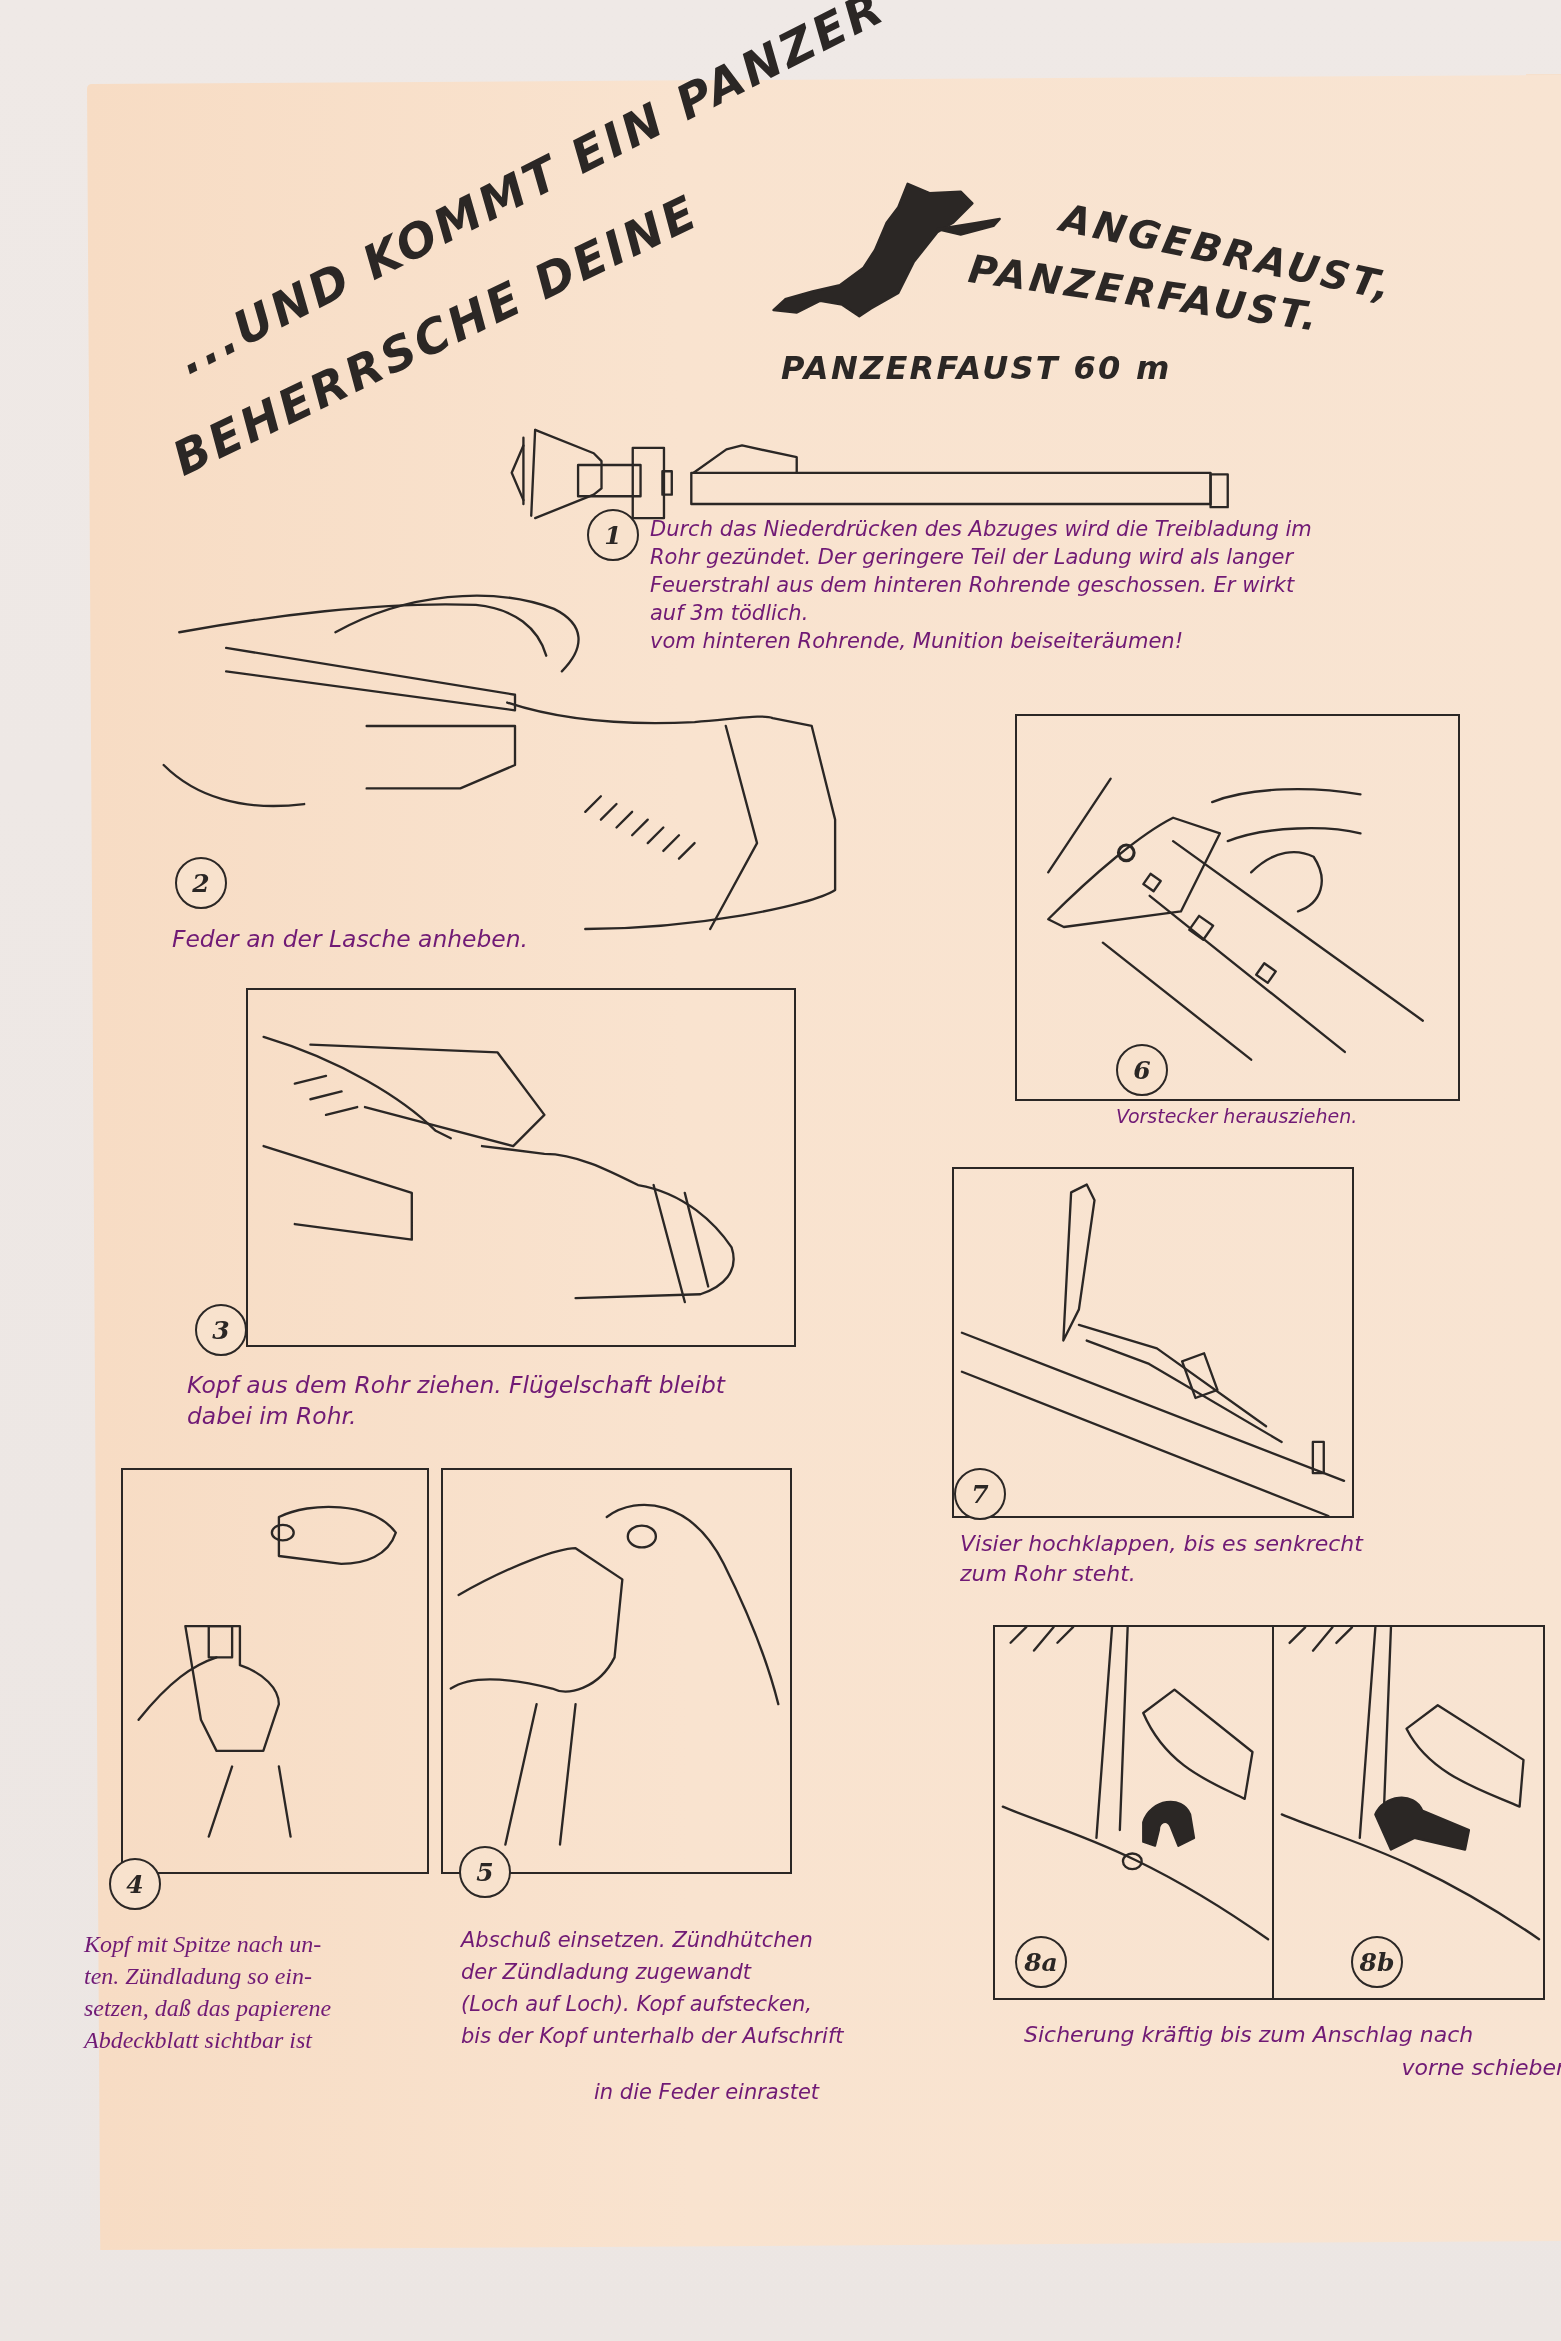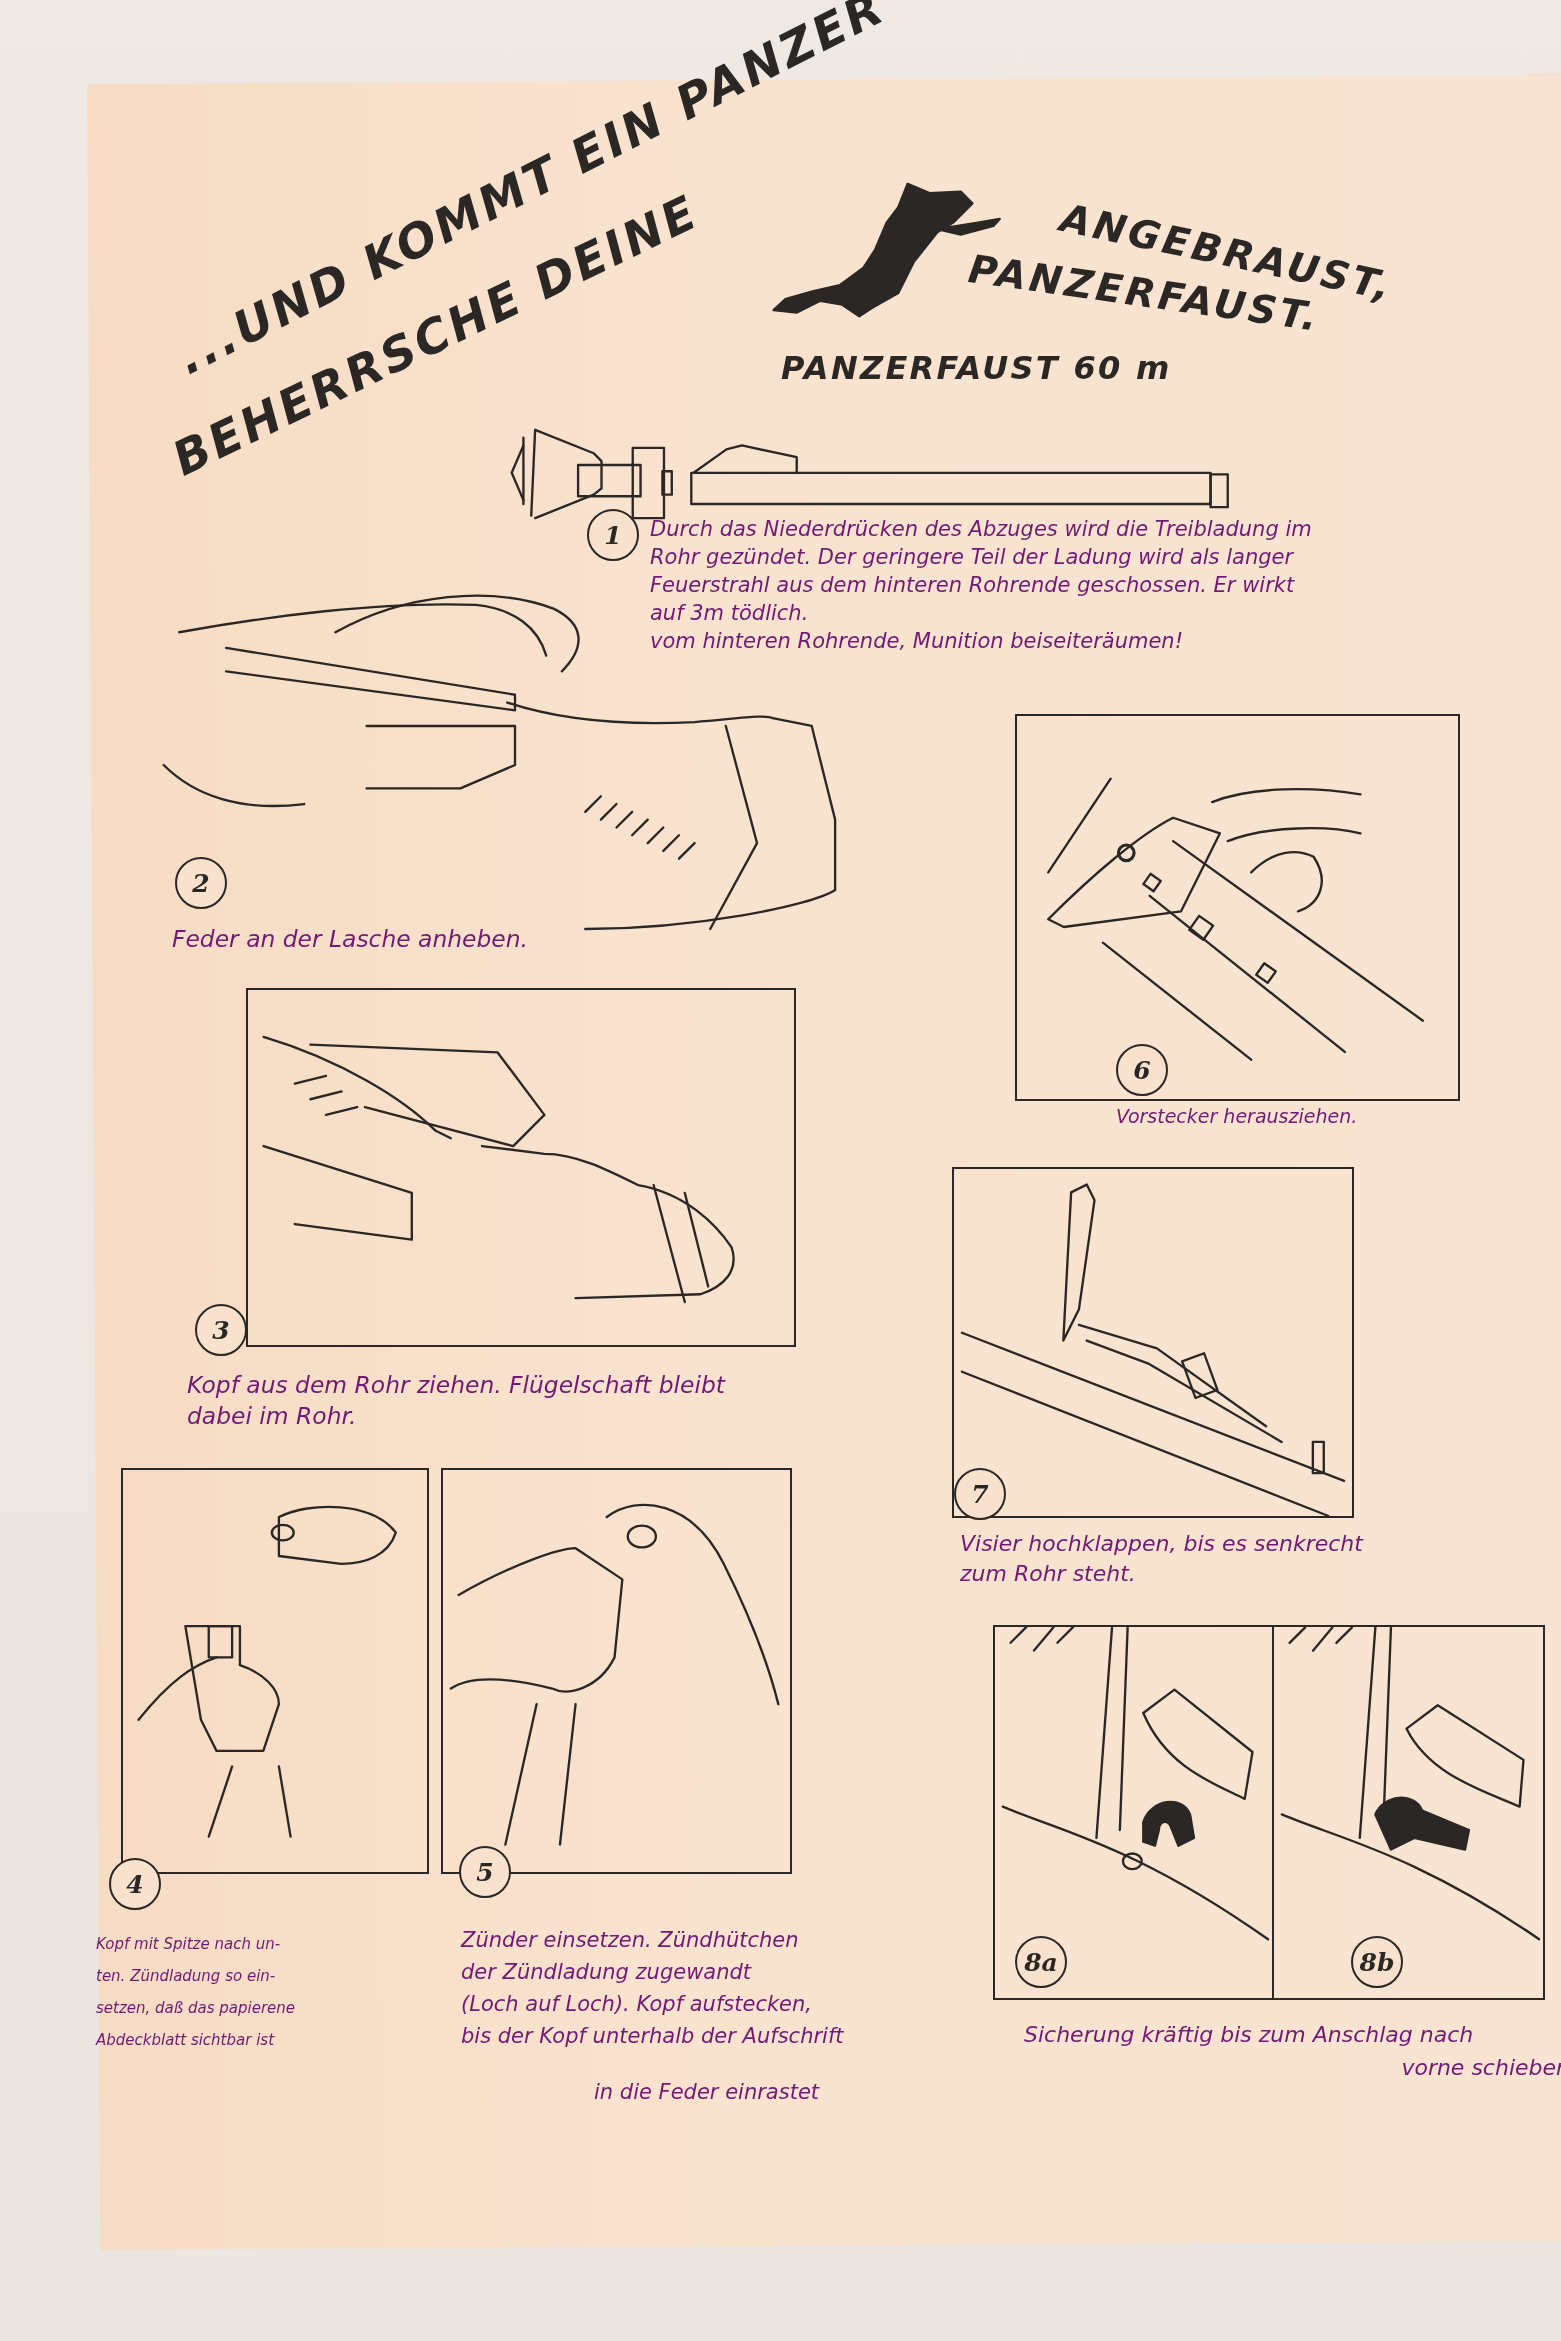--- a/index.html
+++ b/index.html
@@ -140,38 +140,38 @@
 <div class="panel" style="left:121px; top:1468px; width:304px; height:402px;">
   <svg style="left:0; top:0;" width="304" height="402" viewBox="0 0 390 515">
     <path d="M200 60 C240 40 320 40 350 80 C340 110 310 120 280 120 L200 110 Z"></path>
     <ellipse cx="205" cy="80" rx="14" ry="10"></ellipse>
     <path d="M80 200 L150 200 L150 250 C180 260 200 280 200 300 L180 360 L120 360 L100 320 Z"></path>
     <path d="M110 200 L140 200 L140 240 L110 240 Z"></path>
     <path d="M20 320 C60 270 90 250 120 240 M140 380 L110 470 M200 380 L215 470"></path>
   </svg>
 </div>
 <div class="num" style="left:109px; top:1858px;">4</div>
-<div class="abs hand" style="left:96px; top:1928px; font-size:15px; line-height:32px;">
+<div class="abs hand" style="left:84px; top:1928px; font-size:24px; line-height:32px;font-family:Liberation Serif, serif;">
   <div>Kopf mit Spitze nach un-</div>
   <div>ten. Zündladung so ein-</div>
   <div>setzen, daß das papierene</div>
   <div>Abdeckblatt sichtbar ist</div>
 </div>
 
 <div class="panel" style="left:441px; top:1468px; width:347px; height:402px;">
   <svg style="left:0; top:0;" width="347" height="402" viewBox="0 0 445 515">
     <path d="M210 60 C250 30 320 40 360 120 C400 200 420 260 430 300"></path>
     <ellipse cx="255" cy="85" rx="18" ry="14"></ellipse>
     <path d="M20 160 C90 120 150 100 170 100 L230 140 L220 240 C200 280 160 290 140 280 C100 270 40 260 10 280"></path>
     <path d="M120 300 L80 480 M170 300 L150 480"></path>
   </svg>
 </div>
 <div class="num" style="left:459px; top:1846px;">5</div>
 <div class="abs hand" style="left:461px; top:1924px; font-size:21px; line-height:32px;">
-  <div>Zünder einsetzen. Zündhütchen</div>
+  <div>Abschuß einsetzen. Zündhütchen</div>
   <div>der Zündladung zugewandt</div>
   <div>(Loch auf Loch). Kopf aufstecken,</div>
   <div>bis der Kopf unterhalb der Aufschrift</div>
   <div style="padding-left:133px;margin-top:24px;">in die Feder einrastet</div>
 </div>
 
 <div class="panel" style="left:993px; top:1625px; width:277px; height:371px;">
   <svg style="left:0; top:0;" width="277" height="371" viewBox="0 0 355 475">
     <path d="M150 0 L130 270 M170 0 L160 260"></path>
     <path d="M10 230 C80 260 180 280 350 400"></path>

